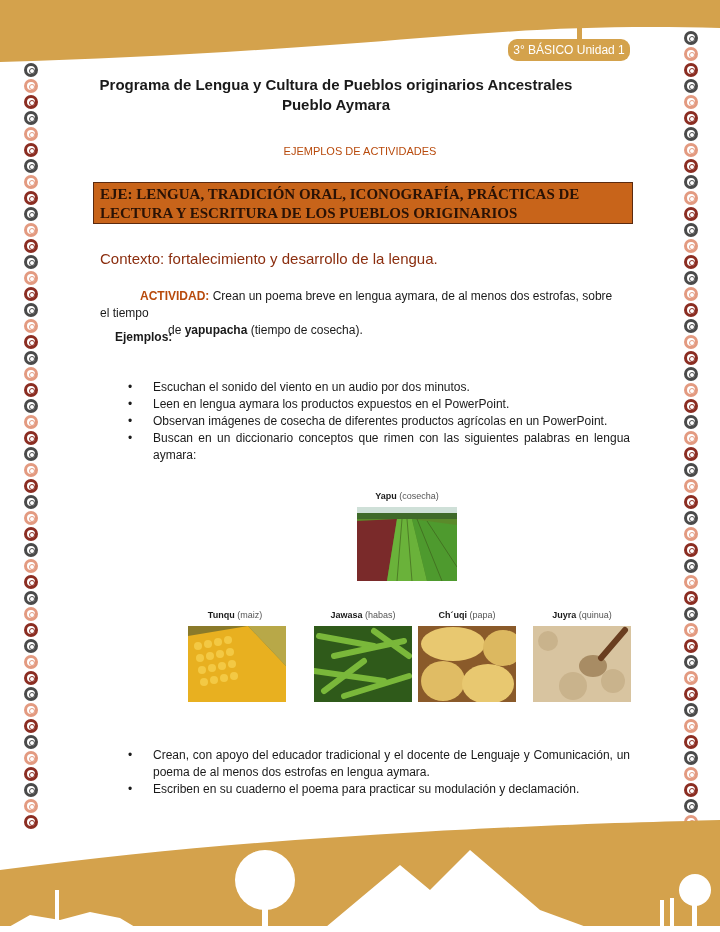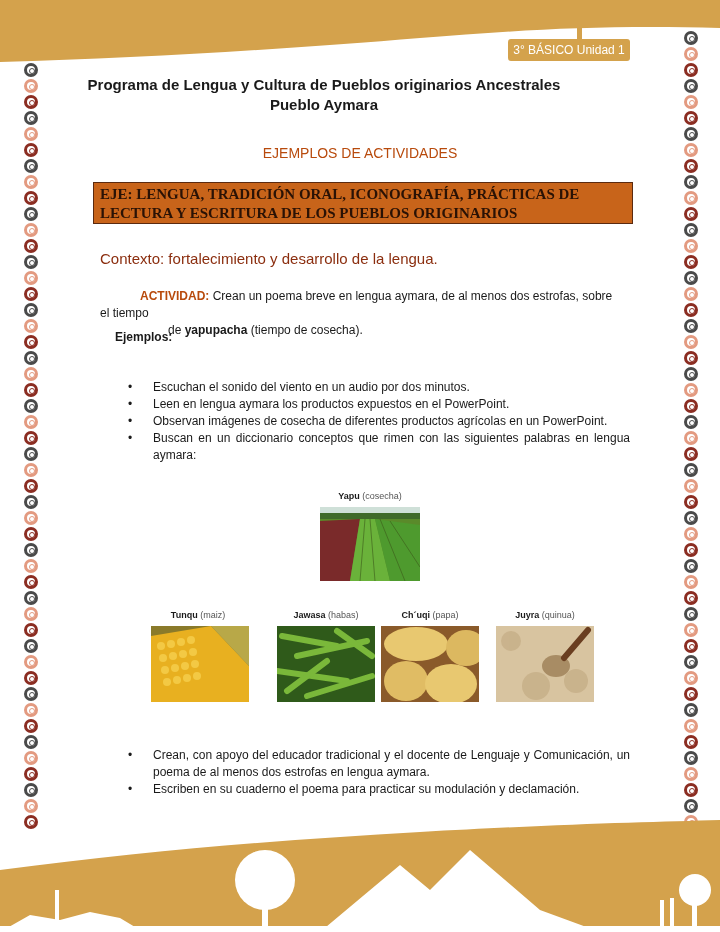--- a/index.html
+++ b/index.html
@@ -1,42 +1,42 @@
 <!DOCTYPE html>
 <html><head>
 <meta charset="utf-8">
 <style>
   html, body { margin:0; padding:0; }
   body { width:720px; height:932px; position:relative; overflow:hidden; background:#ffffff; font-family:"Liberation Sans", sans-serif; color:#1a1a1a; }
   .top-wave { position:absolute; left:0; top:0; width:720px; height:70px; }
   .bottom-wave { position:absolute; left:0; bottom:0; width:720px; height:112px; }
-  .badge { position:absolute; left:508px; top:39px; width:122px; height:22px; background:#d4a24c; color:#fff; font-size:12px; line-height:22px; text-align:center; border-radius:3px; }
+  .badge { position:absolute; left:508px; top:39px; width:122px; height:22px; background:#d4a24c; color:#fff; font-size:12px; line-height:22px; text-align:center; border-radius:9px; }
   .badge-stem { position:absolute; left:577px; top:20px; width:5px; height:20px; background:#d4a24c; }
   .border-col { position:absolute; top:62px; width:20px; display:flex; flex-direction:column; align-items:center; }
   .border-col.left { left:21px; }
   .border-col.right { left:681px; top:30px; }
   .motif { width:14px; height:14px; border-radius:50%; border:3px solid; box-sizing:border-box; margin:1px 0; position:relative; }
   .motif::after { content:""; position:absolute; left:2px; top:2px; width:4px; height:4px; border-radius:50%; border:1px solid currentColor; }
   .m0 { border-color:#4a4a4a; color:#4a4a4a; }
   .m1 { border-color:#e39a80; color:#e39a80; }
   .m2 { border-color:#8b2d22; color:#8b2d22; }
-  .title { position:absolute; left:0; width:648px; text-align:center; font-weight:bold; font-size:15px; color:#1a1a1a; }
-  .section-title { position:absolute; top:145px; left:0; width:720px; text-align:center; color:#b84a0c; font-size:14px; }
+  .title { position:absolute; left:12px; width:648px; text-align:center; font-weight:bold; font-size:15px; color:#1a1a1a; }
+  .section-title { position:absolute; top:145px; left:0; width:720px; text-align:center; color:#b84a0c; font-size:11px; }
   .eje-box { position:absolute; left:93px; top:182px; width:540px; height:42px; background:#c8641a; border:1px solid #5a2a10; box-sizing:border-box; padding:2px 6px; font-family:"Liberation Serif", serif; font-weight:bold; font-size:15px; line-height:19px; color:#2a1205; }
   .contexto { position:absolute; left:100px; top:250px; color:#8b2e0f; font-size:15px; }
   .actividad { position:absolute; left:100px; top:288px; width:520px; font-size:12px; line-height:17px; }
   .actividad .lbl { color:#b84a0c; font-weight:bold;margin-left:40px; }
   .actividad .cont { padding-left:68px; display:block; }
   .ejemplos-label { position:absolute; left:100px; top:330px; font-weight:bold; font-size:12px;margin-left:15px; }
   ul.bullets { position:absolute; left:100px; width:520px; margin:10px; padding:0; list-style:none; font-size:12px; line-height:17px; }
   ul.bullets li { position:relative; padding-left:43px; text-align:justify; }
   ul.bullets li::before { content:"•"; position:absolute; left:18px; top:0; }
   .list1 { top:369px; }
   .list2 { top:737px; }
-  .figure { position:absolute; text-align:center; font-size:9px; }
+  .figure { position:absolute; text-align:center; font-size:9px;margin-left:37px; }
   .figure .cap b { font-weight:bold; }
   .figure .cap span { color:#555; }
   .pic { margin-top:6px; }
 </style>
 </head>
 <body>
 
 <svg class="top-wave" viewBox="0 0 720 70" preserveAspectRatio="none">
   <path d="M0,0 H720 V28 C600,25 520,30 420,38 C300,48 150,58 0,62 Z" fill="#d4a24c"></path>
 </svg>

